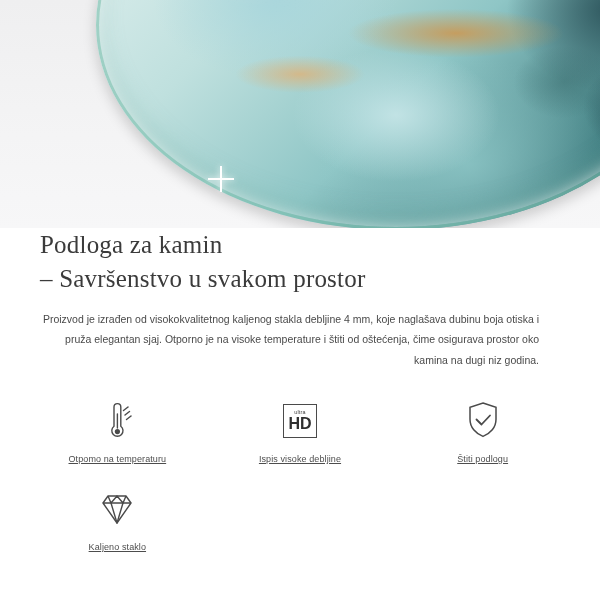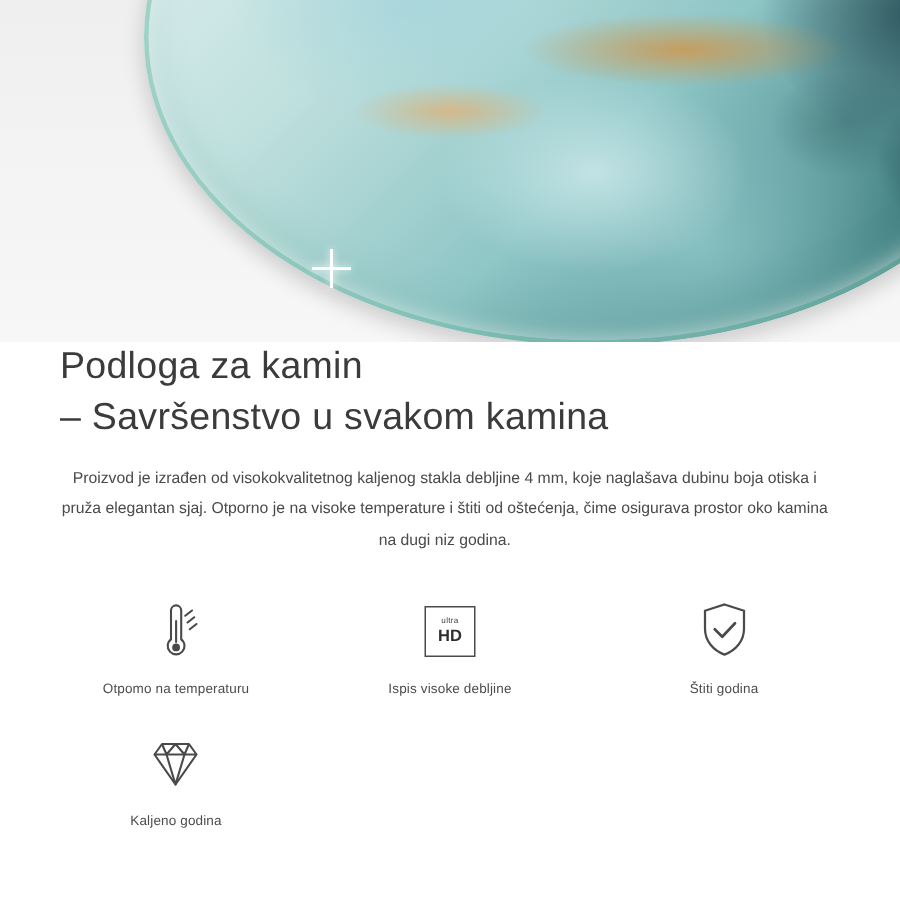--- a/index.html
+++ b/index.html
@@ -100,35 +100,35 @@
 
   
   .content {
     position: absolute;
     left: 0; top: 228px;
     width: 600px;
   }
   .headline {
     margin: 0;
     padding: 0 40px;
-    font-family: Liberation Sans, sans-serif;
+    font-family: Liberation Serif, serif;
     font-weight: 400;
     font-size: 25px;
     line-height: 1.34;
     color: #3b3b3b;
     letter-spacing: 0.2px;
   }
   .headline .l2 { display: block; }
   .paragraph {
-    margin: 14px 0 0 0;
+    margin: 14px 16px 0 0;
     padding: 0 45px 0 38px;
     font-size: 10.5px;
     line-height: 1.95;
     color: #4a4a4a;
-    text-align: center;
+    text-align: right;
   }
 
   
   .features {
     position: absolute;
     left: 0; top: 392px;
     width: 600px;
     display: grid;
     grid-template-columns: repeat(3, 1fr);
     row-gap: 16px;
@@ -146,41 +146,42 @@
     display: flex;
     align-items: center;
     justify-content: center;
   }
   .feature-label {
     margin-top: 10px;
     font-size: 9px;
     color: #4d4d4d;
     text-align: center;
     letter-spacing: 0.1px;
+    text-decoration: underline;
   }
   svg { display: block; }
 
   
   .hd-badge {
     width: 34px; height: 34px;
     border: 1.4px solid #4a4a4a;
     display: flex;
     flex-direction: column;
     align-items: center;
     justify-content: center;
     line-height: 1;
   }
   .hd-badge .small {
     font-size: 5.4px;
     letter-spacing: 0.2px;
     color: #3d3d3d;
     margin-bottom: 1px;
   }
   .hd-badge .big {
-    font-size: 11px;
+    font-size: 16px;
     font-weight: bold;
     color: #2f2f2f;
   }
 </style>
 </head>
 <body>
 
 <div class="page">
 
   <div class="hero">
@@ -189,21 +190,21 @@
       <div class="plate-art"></div>
       <div class="plate-gloss"></div>
       <div class="plate-rim"></div>
     </div>
     <div class="sparkle"></div>
   </div>
 
   <div class="content">
     <h1 class="headline">
       <span>Podloga za kamin</span>
-      <span class="l2">– Savršenstvo u svakom kamina</span>
+      <span class="l2">– Savršenstvo u svakom prostor</span>
     </h1>
     <p class="paragraph">Proizvod je izrađen od visokokvalitetnog kaljenog stakla debljine 4 mm, koje naglašava dubinu boja otiska i pruža elegantan sjaj. Otporno je na visoke temperature i štiti od oštećenja, čime osigurava prostor oko kamina na dugi niz godina.</p>
   </div>
 
   <div class="features">
 
     <div class="feature">
       <div class="feature-icon">
         <svg width="44" height="46" viewBox="0 0 44 46">
           <g fill="none" stroke="#4a4a4a" stroke-width="1.4" stroke-linecap="round">
@@ -229,33 +230,33 @@
       <div class="feature-label">Ispis visoke debljine</div>
     </div>
 
     <div class="feature">
       <div class="feature-icon">
         <svg width="44" height="46" viewBox="0 0 44 46">
           <path d="M22 5l13 4.2v12c0 8.2-5.6 14.4-13 17.2-7.4-2.8-13-9-13-17.2v-12z" fill="none" stroke="#4a4a4a" stroke-width="1.5"></path>
           <path d="M15.5 21.5l5 5 8.5-9" fill="none" stroke="#4a4a4a" stroke-width="1.8" stroke-linecap="round" stroke-linejoin="round"></path>
         </svg>
       </div>
-      <div class="feature-label">Štiti godina</div>
+      <div class="feature-label">Štiti podlogu</div>
     </div>
 
     <div class="feature">
       <div class="feature-icon">
         <svg width="44" height="46" viewBox="0 0 44 46">
           <g fill="none" stroke="#4a4a4a" stroke-width="1.4" stroke-linejoin="round">
             <path d="M8 17h28L22 37z"></path>
             <path d="M8 17l5-7h18l5 7"></path>
             <path d="M13 10l3 7 6-7 6 7 3-7"></path>
             <path d="M16 17l6 20 6-20"></path>
           </g>
         </svg>
       </div>
-      <div class="feature-label">Kaljeno godina</div>
+      <div class="feature-label">Kaljeno staklo</div>
     </div>
 
 
 
   </div>
 </div>
 
 </body></html>

